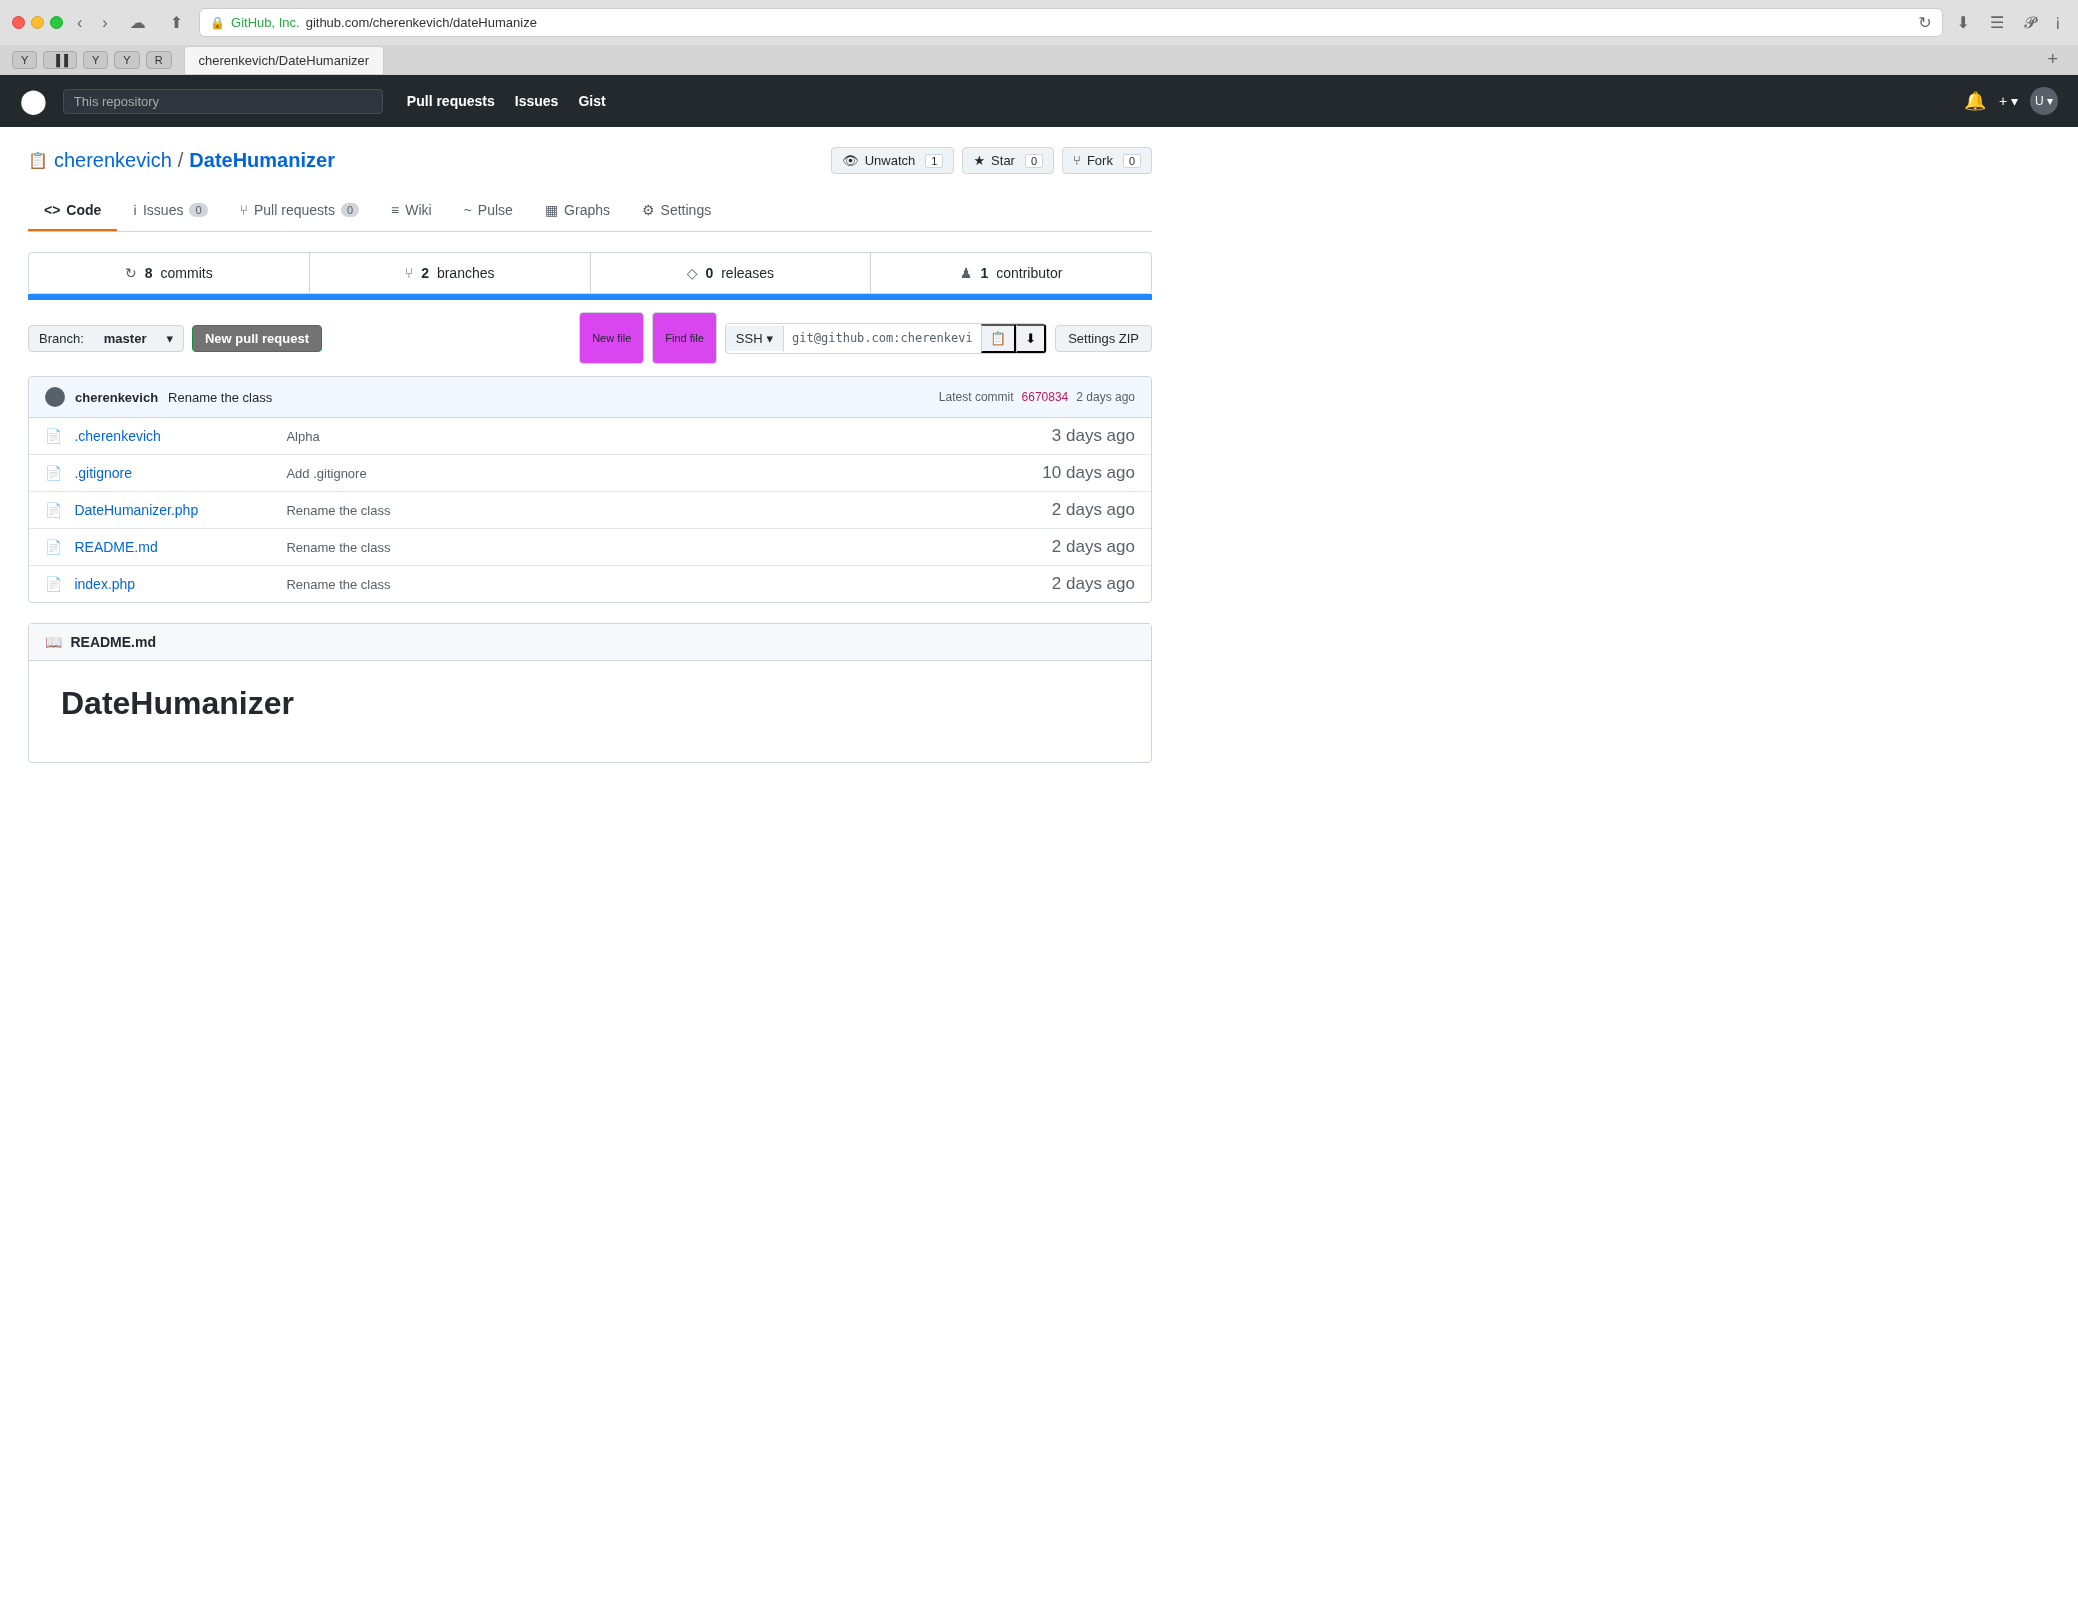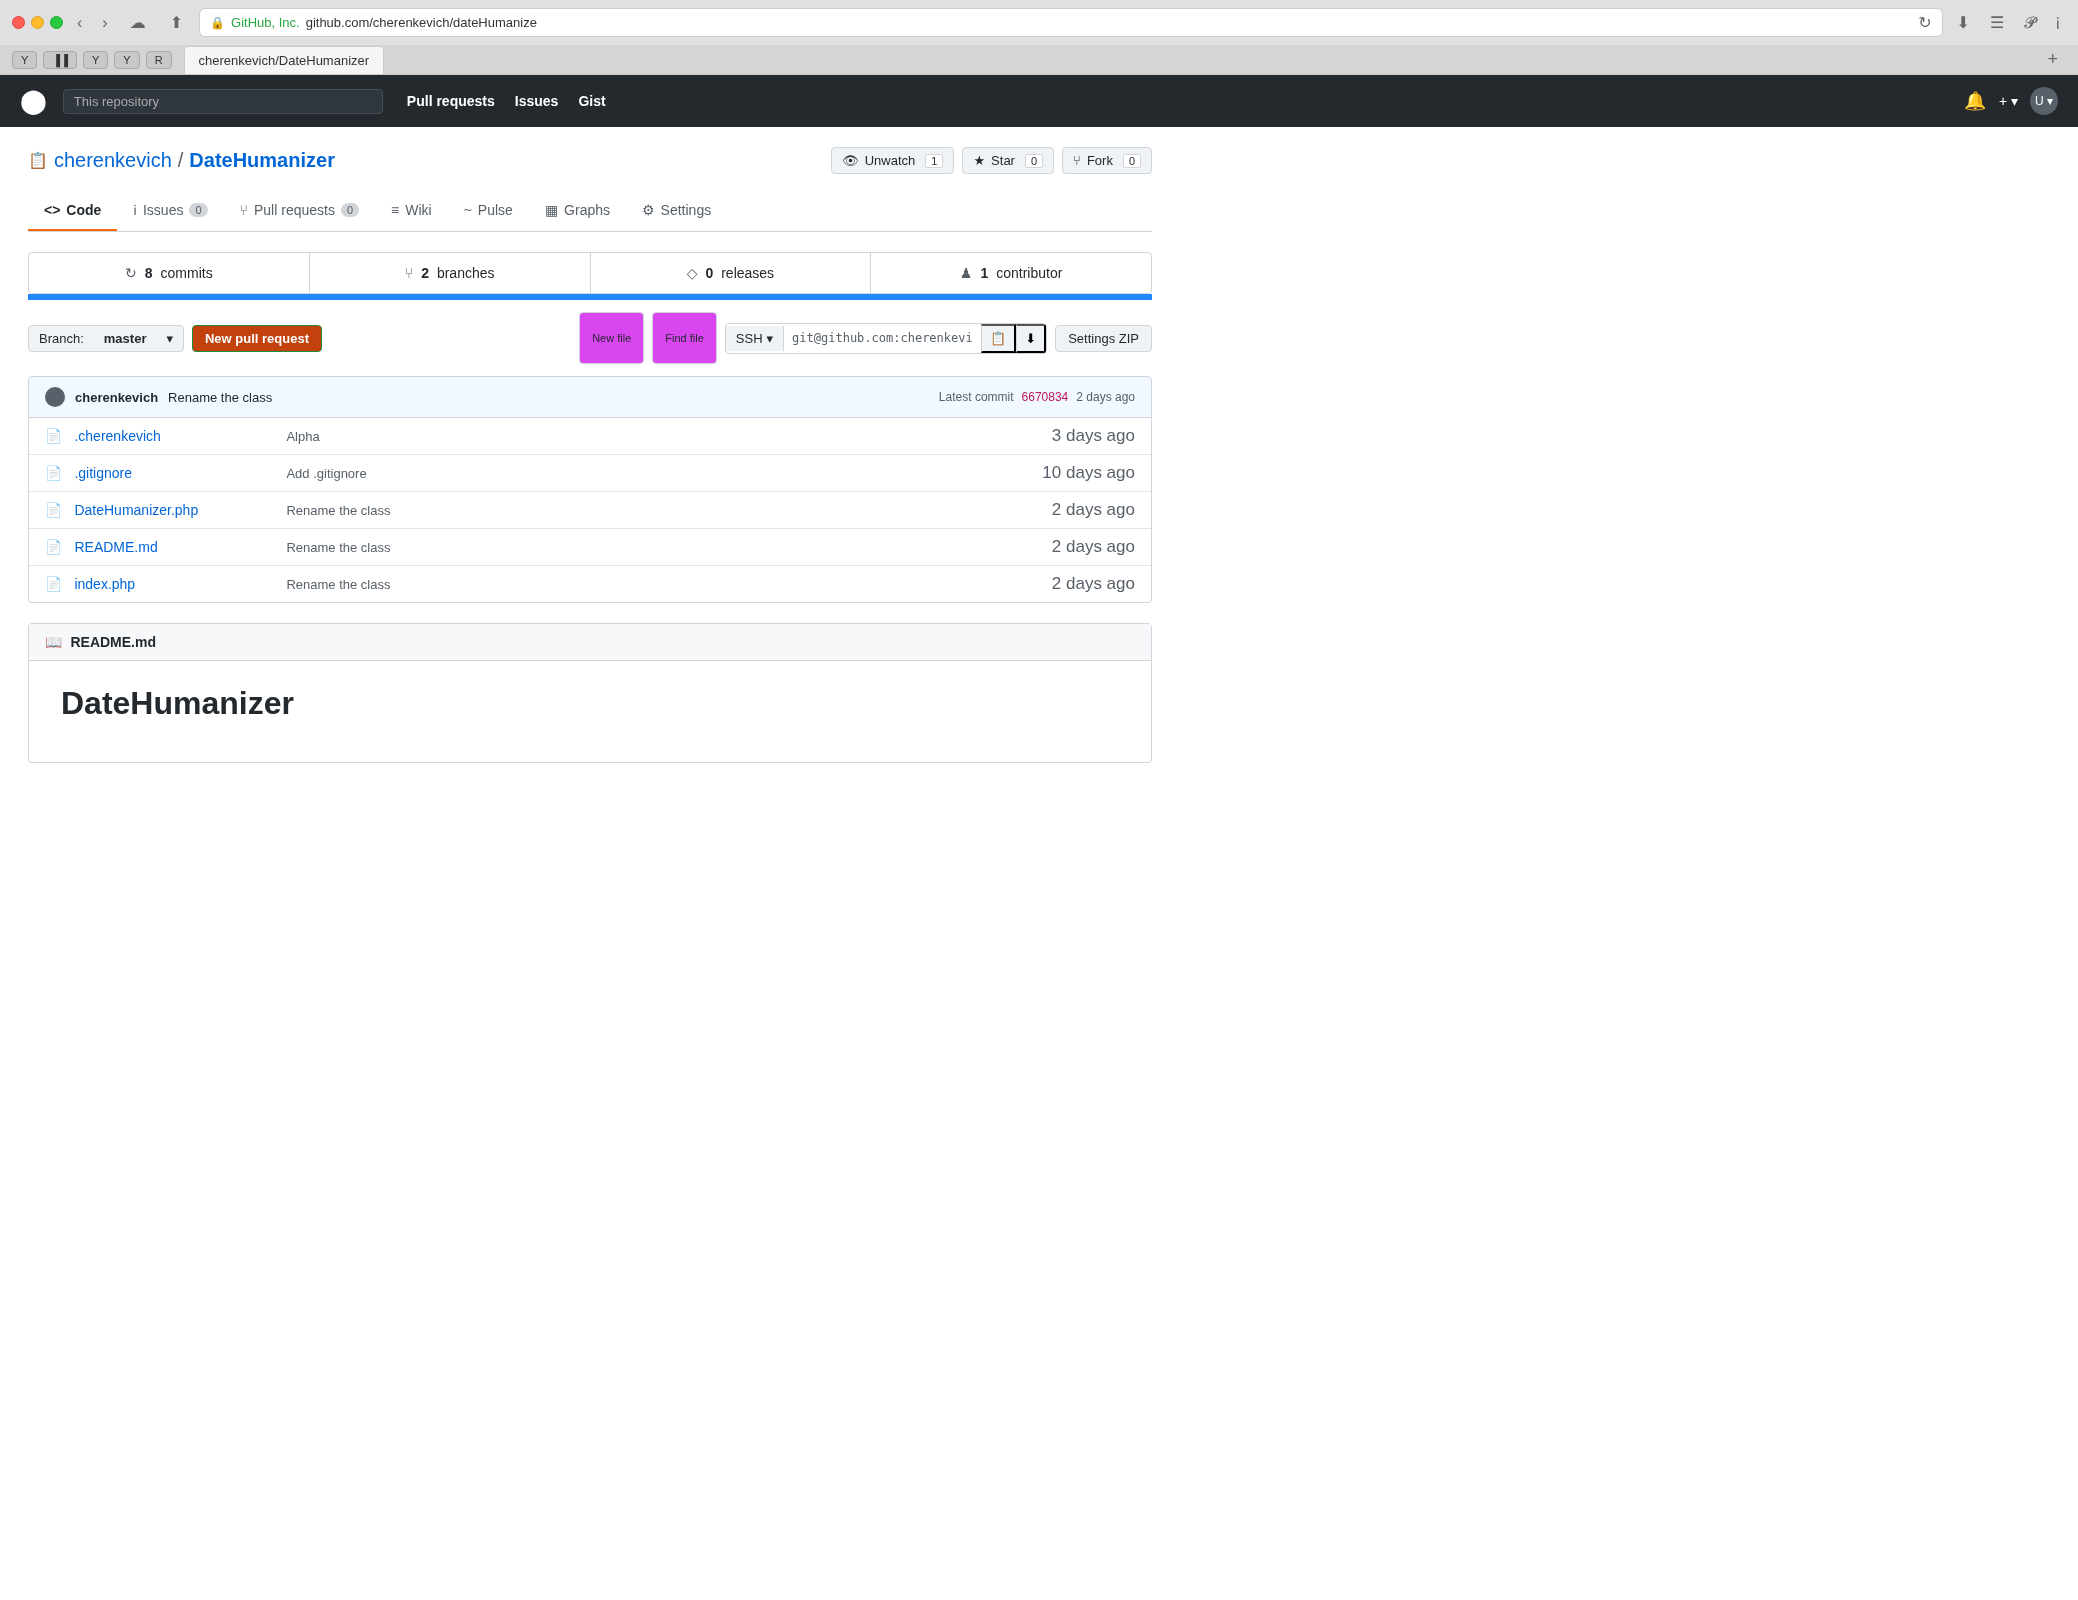--- a/index.html
+++ b/index.html
@@ -68,21 +68,21 @@
     .repo-stats-bar { display: flex; border: 1px solid #d1d5da; border-radius: 4px; overflow: hidden; margin-bottom: 0; }
     .repo-stats-bar .stat-item { flex: 1; display: flex; align-items: center; justify-content: center; gap: 8px; padding: 12px; font-size: 14px; border-right: 1px solid #d1d5da; cursor: pointer; }
     .repo-stats-bar .stat-item:last-child { border-right: none; }
     .stat-icon { color: #586069; }
     .stat-num { font-weight: 700; }
     .progress-bar-wrap { height: 6px; background: linear-gradient(to right, #2188ff 0%, #2188ff 100%); }
 
     
     .file-toolbar { display: flex; align-items: center; gap: 8px; padding: 12px 0; }
     .branch-selector { display: flex; align-items: center; border: 1px solid #d1d5da; border-radius: 4px; padding: 5px 10px; font-size: 13px; background: #eff3f6; cursor: pointer; gap: 20px; }
-    .btn-green { background: #c2410c; border: 1px solid #1e8b3c; color: #fff; border-radius: 4px; padding: 5px 12px; font-size: 13px; cursor: pointer; font-weight: 600; }
+    .btn-green { background: #737373; border: 1px solid #1e8b3c; color: #fff; border-radius: 4px; padding: 5px 12px; font-size: 13px; cursor: pointer; font-weight: 600; }
     .file-actions { display: flex; gap: 8px; margin-left: auto; align-items: center; }
     .file-btn { border: 1px solid #d1d5da; border-radius: 4px; padding: 19px 12px; font-size: 11px; background: #d946ef; cursor: pointer; color: #24292e; }
     .ssh-selector { display: flex; align-items: center; border: 1px solid #d1d5da; border-radius: 4px; overflow: hidden; }
     .ssh-label { padding: 5px 10px; background: #eff3f6; border-right: 1px solid #d1d5da; font-size: 13px; cursor: pointer; display: flex; align-items: center; gap: 4px; }
     .ssh-input { border: none; outline: none; font-size: 12px; padding: 5px 8px; color: #586069; width: 197px; background: #fff; font-family: monospace; }
     .ssh-copy-btn { padding: 5px 8px; border-left: 1px solid #d1d5da; background: #eff3f6; cursor: pointer; font-size: 13px; }
     .ssh-dl-btn { padding: 5px 8px; border-left: 1px solid #d1d5da; background: #eff3f6; cursor: pointer; font-size: 13px; }
     .dl-zip-btn { border: 1px solid #d1d5da; border-radius: 4px; padding: 5px 12px; font-size: 13px; background: #eff3f6; cursor: pointer; color: #24292e; }
 
     

